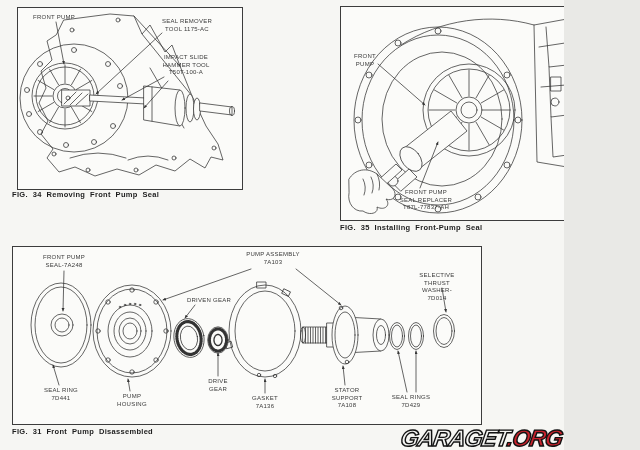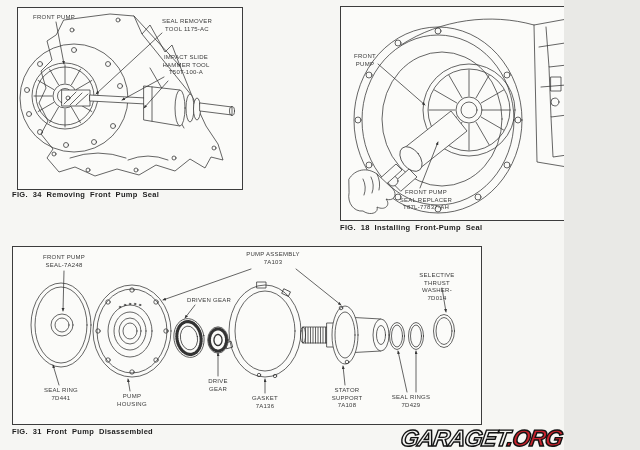--- a/index.html
+++ b/index.html
@@ -149,21 +149,21 @@
           <path d="M79,181 L97,135" marker-end="url(#a35)"></path>
         </g>
       </g>
     </svg>
     <div class="lbl" style="left:24px;top:46px;">FRONT
 PUMP</div>
     <div class="lbl" style="left:85px;top:182px;">FRONT PUMP
 SEAL REPLACER
 T87L-77837-AH</div>
   </div>
-  <div class="cap" style="left:340px;top:223px;">FIG. 18 Installing Front-Pump Seal</div>
+  <div class="cap" style="left:340px;top:223px;">FIG. 35 Installing Front-Pump Seal</div>
 
   <div class="fig" style="left:12px;top:246px;width:468px;height:177px;">
     <svg width="468" height="177" viewBox="0 0 468 177">
       <defs>
         <marker id="a36" markerWidth="6" markerHeight="6" refX="4" refY="2" orient="auto">
           <path d="M0,0L4.5,2L0,4Z" fill="#333" stroke="none"></path>
         </marker>
       </defs>
       <g class="ink">
         <g>

